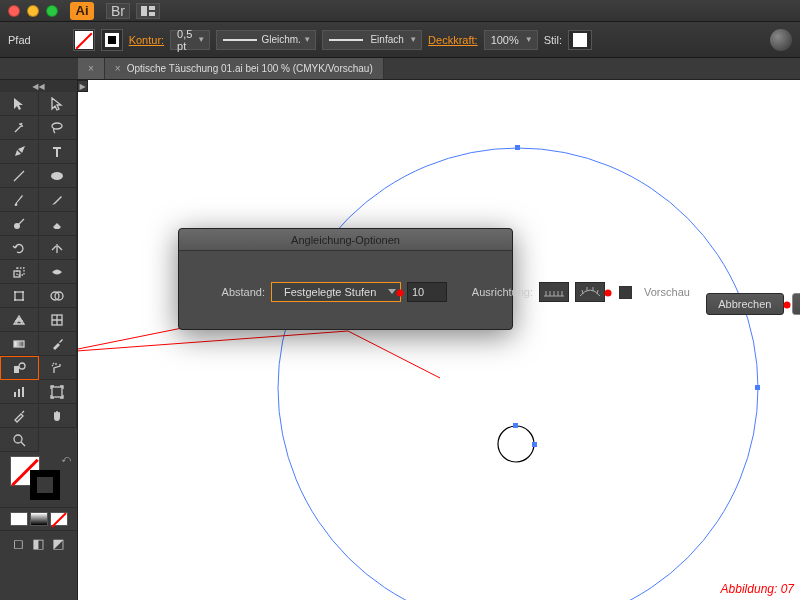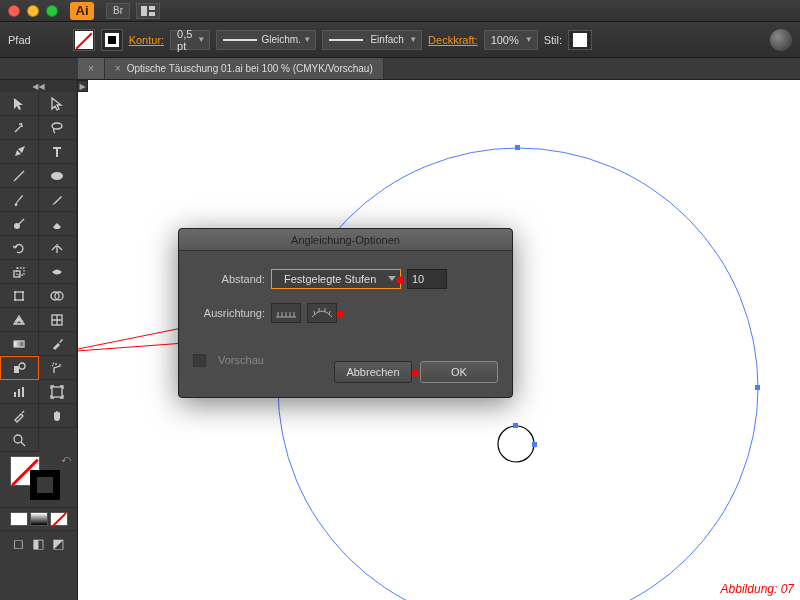--- a/index.html
+++ b/index.html
@@ -6,21 +6,21 @@
   body { font-family: "Lucida Grande", Arial, sans-serif; font-size: 11px; background: #e8e8e8; overflow: hidden; width: 800px; height: 600px; position: relative; color: #ccc; }
   
   
   .title-bar { height: 22px; background: linear-gradient(#3e3e3e, #323232); display: flex; align-items: center; padding: 0 8px; border-bottom: 1px solid #1a1a1a; }
   .traffic-lights { display: flex; gap: 7px; margin-right: 12px; }
   .light { width: 12px; height: 12px; border-radius: 50%; border: 1px solid rgba(0,0,0,0.3); }
   .light.red { background: #ff5f57; }
   .light.yellow { background: #ffbd2e; }
   .light.green { background: #28c940; }
   .ai-logo { width: 24px; height: 18px; background: #f7931e; color: #3a200a; font-weight: bold; font-size: 13px; display: flex; align-items: center; justify-content: center; border-radius: 3px; margin-right: 12px; text-align: center; }
-  .title-btn { width: 24px; height: 16px; background: #444; border: 1px solid #555; margin-right: 6px; display:flex; align-items:center; justify-content:center; color:#ccc; font-size:10px; }
+  .title-btn { width: 24px; height: 16px; background: #444; border: 1px solid #555; margin-right: 6px; display:flex; align-items:center; justify-content:center; color:#ccc; font-size:14px; }
 
   
   .control-bar { height: 36px; background: linear-gradient(#3a3a3a, #2e2e2e); border-bottom: 1px solid #1a1a1a; display: flex; align-items: center; padding: 0 8px; gap: 6px; font-size: 11px; color: #ccc; }
   .ctrl-label { color: #dcdcdc; }
   .swatch-holder { width: 22px; height: 22px; background: #2a2a2a; border:1px solid #555; position:relative; display:flex; align-items:center; justify-content:center; }
   .nofill { width:18px; height:18px; background:white; position:relative; }
   .nofill::after { content:""; position:absolute; left:-2px; right:-2px; top:50%; height:2px; background:red; transform: rotate(-45deg); }
   .black-sw { width:14px; height:14px; background:black; border:3px solid #fff; }
   .dropdown { background:#444; border:1px solid #555; color:#ddd; padding:2px 16px 2px 6px; height:20px; position:relative; display:flex; align-items:center; font-size:11px; }
   .dropdown::after { content:"▼"; position:absolute; right:4px; font-size:8px; color:#aaa; }
@@ -63,21 +63,21 @@
   .canvas { position:absolute; left:78px; top:80px; right:0; bottom:0; background:#fff;}
   
   svg.artwork { position:absolute; inset:0; width:100%; height:100%; }
   .sel-circle { fill:none; stroke:#4a7dff; stroke-width:1; }
   .sel-handle { fill:#4a7dff; }
   .regular { fill:none; stroke:#000; stroke-width:1.2; }
   
   
   .dialog { position:absolute; left:178px; top:228px; width:335px; background:#4b4b4b; border:1px solid #222; box-shadow:0 6px 30px rgba(0,0,0,0.5); border-radius:4px;}
   .dialog-title { background: linear-gradient(#6a6a6a,#565656); height:22px; display:flex; align-items:center; justify-content:center; color:#222; font-size:11px; border-radius:4px 4px 0 0; border-bottom:1px solid #333;}
-  .dialog-body { padding:18px 14px 14px; display:flex; flex-direction:column; gap:14px; color:#ccc;}
+  .dialog-body { padding:18px 14px 14px; display:flex; flex-direction:row; gap:14px; color:#ccc;}
   .form-row { display:flex; align-items:center; gap:6px; }
   .form-row .lbl { width:72px; text-align:right; color:#ccc; font-size:11px;}
   .dlg-select { background:#404040; border:1px solid #f7931e; height:20px; width:130px; color:#ddd; padding:0 12px; display:flex; align-items:center; position:relative; font-size:11px;}
   .dlg-select::after{content:"";position:absolute; right:4px; top:6px; width:0;height:0;border-left:4px solid transparent; border-right:4px solid transparent; border-top:5px solid #aaa;}
   .dlg-input{ background:#333; border:1px solid #222; height:20px; width:40px; color:#ddd; padding:0 4px; font-size:11px;}
   .toggle-btn{ width:30px; height:20px; background:#404040; border:1px solid #2a2a2a; display:flex; align-items:center; justify-content:center; }
   .toggle-btn svg{ width:22px; height:12px; stroke:#aaa; fill:none; }
   .dlg-footer{ display:flex; align-items:center; gap:8px; }
   .checkbox{ width:13px; height:13px; border:1px solid #333; background:#3a3a3a; margin-right:4px;}
   .dlg-btn{ width:78px; height:22px; background: linear-gradient(#5a5a5a,#4a4a4a); border:1px solid #2a2a2a; color:#ddd; display:flex; align-items:center; justify-content:center; font-size:11px; border-radius:3px;margin-top:24px;}

